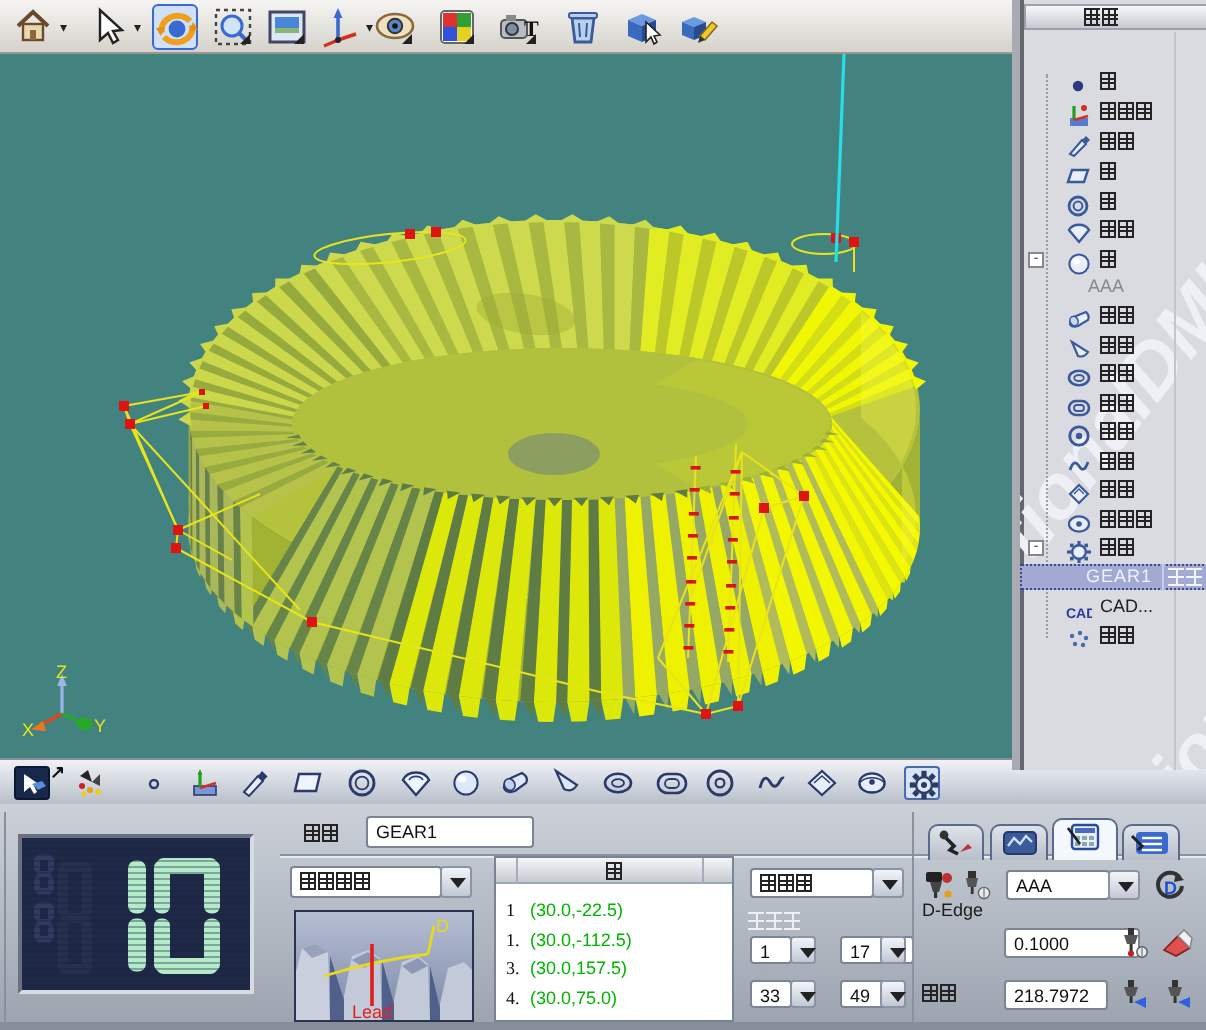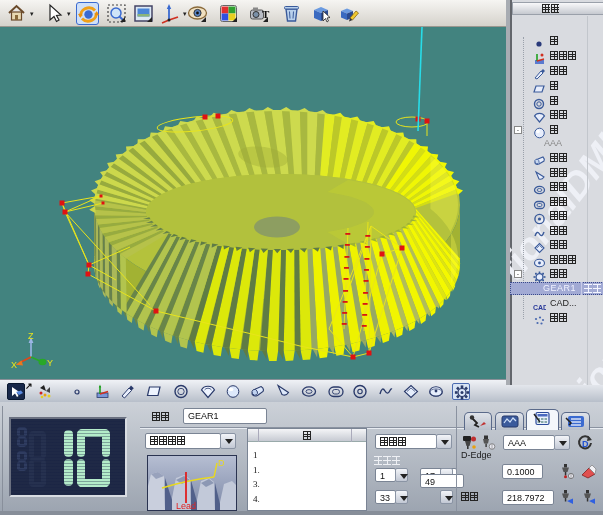--- a/index.html
+++ b/index.html
@@ -610,32 +610,33 @@
 <text x="28" y="53" font-family="Liberation Sans" font-size="9" fill="#e02020">Lead</text>
 </svg></div>
 
   <div style="position:absolute;left:247px;top:26px;width:120px;height:83px;background:#fff;border:1px solid #7a8494">
     <div style="position:absolute;left:0;top:0;width:118px;height:13px;background:linear-gradient(#f4f5f7,#c6cad2);border-bottom:1px solid #9aa">
       <div style="position:absolute;left:10px;top:0;width:1px;height:13px;background:#aab"></div>
       <div style="position:absolute;left:55px;top:2px"><i class="z zd"></i></div>
       <div style="position:absolute;left:103px;top:0;width:1px;height:13px;background:#aab"></div>
     </div>
     <div style="position:absolute;left:5px;top:19px;font-size:9px;font-family:'Liberation Serif',serif;color:#111;line-height:14.6px">1<br>1.<br>3.<br>4.</div>
+    <div style="position:absolute;left:17px;top:19px;font-size:9px;color:#00b400;line-height:14.6px">(30.0,-22.5)<br>(30.0,-112.5)<br>(30.0,157.5)<br>(30.0,75.0)</div>
   </div>
 
   <div class="tbox" style="left:375px;top:32px;width:62px;height:15px"><i class="z zd"></i><i class="z zd"></i><i class="z zd"></i></div>
   <div class="combo-btn" style="left:436px;top:32px;height:15px"></div>
   <div class="lbl" style="left:374px;top:54px"><i class="z zl"></i><i class="z zl"></i><i class="z zl"></i></div>
   <div class="tbox" style="left:375px;top:66px;width:21px;height:14px">1</div>
   <div class="combo-btn" style="left:395px;top:66px;height:14px;width:13px"></div>
   <div class="tbox" style="left:420px;top:66px;width:37px;height:14px">17</div>
   <div class="combo-btn" style="left:440px;top:66px;height:14px;width:13px"></div>
   <div class="tbox" style="left:375px;top:88px;width:21px;height:14px">33</div>
   <div class="combo-btn" style="left:395px;top:88px;height:14px;width:13px"></div>
-  <div class="tbox" style="left:420px;top:72px;width:44px;height:14px">49</div>
+  <div class="tbox" style="left:420px;top:88px;width:27px;height:14px">49</div>
   <div class="combo-btn" style="left:440px;top:88px;height:14px;width:13px"></div>
   <div style="position:absolute;left:456px;top:4px;width:1px;height:105px;background:#8a92a0"></div>
 
   <div style="position:absolute;left:464px;top:10px;width:28px;height:18px;background:linear-gradient(#dfe3ea,#b8bfca);border:1px solid #5a6a8a;border-bottom:none;border-radius:5px 5px 0 0;text-align:center"><svg width="22" height="15" viewBox="0 0 22 15" style="margin-top:1px">
         <path d="M4 3 L10 9 L8 11 L12 13" stroke="#222" stroke-width="1.8" fill="none"></path>
         <circle cx="5" cy="3.5" r="2.2" fill="#333"></circle>
         <path d="M13 12 L17 8 L19 10 Z" fill="#c03030"></path>
       </svg></div>
     <div style="position:absolute;left:495px;top:10px;width:29px;height:18px;background:linear-gradient(#dfe3ea,#b8bfca);border:1px solid #5a6a8a;border-bottom:none;border-radius:5px 5px 0 0;text-align:center"><svg width="22" height="15" viewBox="0 0 22 15" style="margin-top:1px">
         <rect x="3" y="2" width="16" height="11" rx="2" fill="#3a5a9c" stroke="#24386a" stroke-width="1"></rect>
@@ -679,21 +680,21 @@
         <line x1="13" y1="10" x2="13" y2="15" stroke="#888" stroke-width="0.7"></line>
       </svg></div>
   <div class="tbox" style="left:503px;top:33px;width:52px;height:15px">AAA</div>
   <div class="combo-btn" style="left:554px;top:33px;height:15px"></div>
   <div style="position:absolute;left:576px;top:32px"><svg width="18" height="18" viewBox="0 0 18 18">
         <path d="M14 5 A6 6 0 1 0 15 9" fill="none" stroke="#333" stroke-width="2"></path>
         <path d="M12 2 L16 6 L11 7 Z" fill="#333"></path>
         <text x="6" y="13" font-size="9" font-weight="bold" font-family="Liberation Sans" fill="#2050d0">D</text>
       </svg></div>
   <div class="lbl" style="left:461px;top:48px">D-Edge</div>
-  <div class="tbox" style="left:502px;top:62px;width:41px;height:15px">0.1000</div>
+  <div class="tbox" style="left:502px;top:62px;width:68px;height:15px">0.1000</div>
   <div style="position:absolute;left:558px;top:61px"><svg width="17" height="17" viewBox="0 0 17 17">
         <rect x="6" y="1" width="3" height="3.5" fill="#333"></rect>
         <path d="M4 4.5 L11 4.5 L9.5 9 L5.5 9 Z" fill="#555"></path>
         <rect x="6.8" y="9" width="1.5" height="3.5" fill="#333"></rect>
         <circle cx="7.5" cy="13.8" r="1.5" fill="#c02020"></circle>
         <circle cx="13" cy="13" r="2.6" fill="#e8e8f0" stroke="#555" stroke-width="0.7"></circle>
         <line x1="13" y1="11" x2="13" y2="15" stroke="#888" stroke-width="0.7"></line>
       </svg></div>
   <div style="position:absolute;left:580px;top:61px"><svg width="18" height="17" viewBox="0 0 18 17">
         <path d="M2 12 L9 5 L15 11 L8 15 Z" fill="#e05050" stroke="#802020" stroke-width="0.8"></path>

